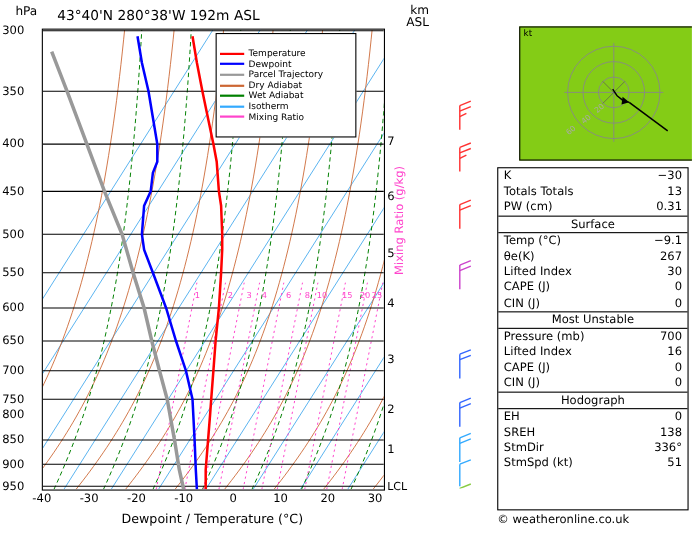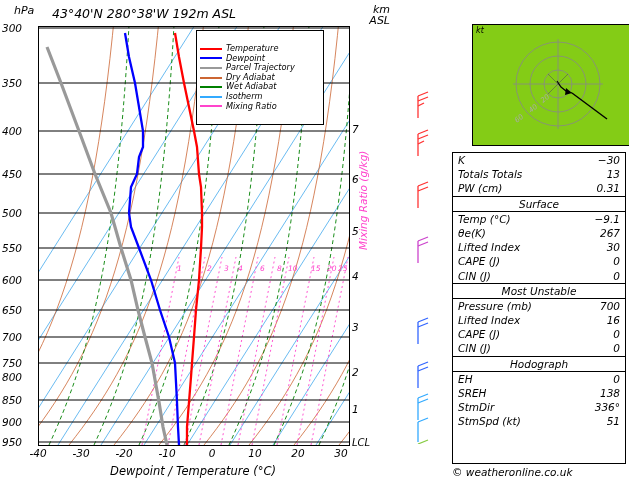--- a/index.html
+++ b/index.html
@@ -1,17 +1,17 @@
 <!DOCTYPE html>
 <html><head>
 <meta charset="utf-8">
 <style>
   html,body{margin:0;padding:0;}
   body{width:629px;height:486px;background:#ffffff;font-family:"DejaVu Sans",sans-serif;position:relative;overflow:hidden;}
-  .root{position:absolute;left:0;top:0;width:629px;height:486px;font-style:italic;}
+  .root{position:absolute;left:0;top:0;width:629px;height:486px;}
 
   
   #skewt{position:absolute;left:0;top:0;width:400px;height:486px;}
   .hpa-label{position:absolute;left:14px;top:4px;font-size:11px;color:#000;}
   .km-label{position:absolute;left:360px;top:4px;font-size:11px;color:#000;text-align:right;width:30px;line-height:11px;}
   .title{position:absolute;left:52px;top:6px;font-size:12.5px;color:#000;white-space:nowrap;}
   .plotbox{position:absolute;left:38px;top:26px;width:310px;height:418px;border:1px solid #000;overflow:hidden;background:#fff;}
   .plotbox svg{position:absolute;left:0;top:0;}
   .ylab{position:absolute;left:2px;width:34px;text-align:left;font-size:10.5px;color:#000;}
   .xlab{position:absolute;top:447px;font-size:10.5px;color:#000;text-align:center;width:40px;}

